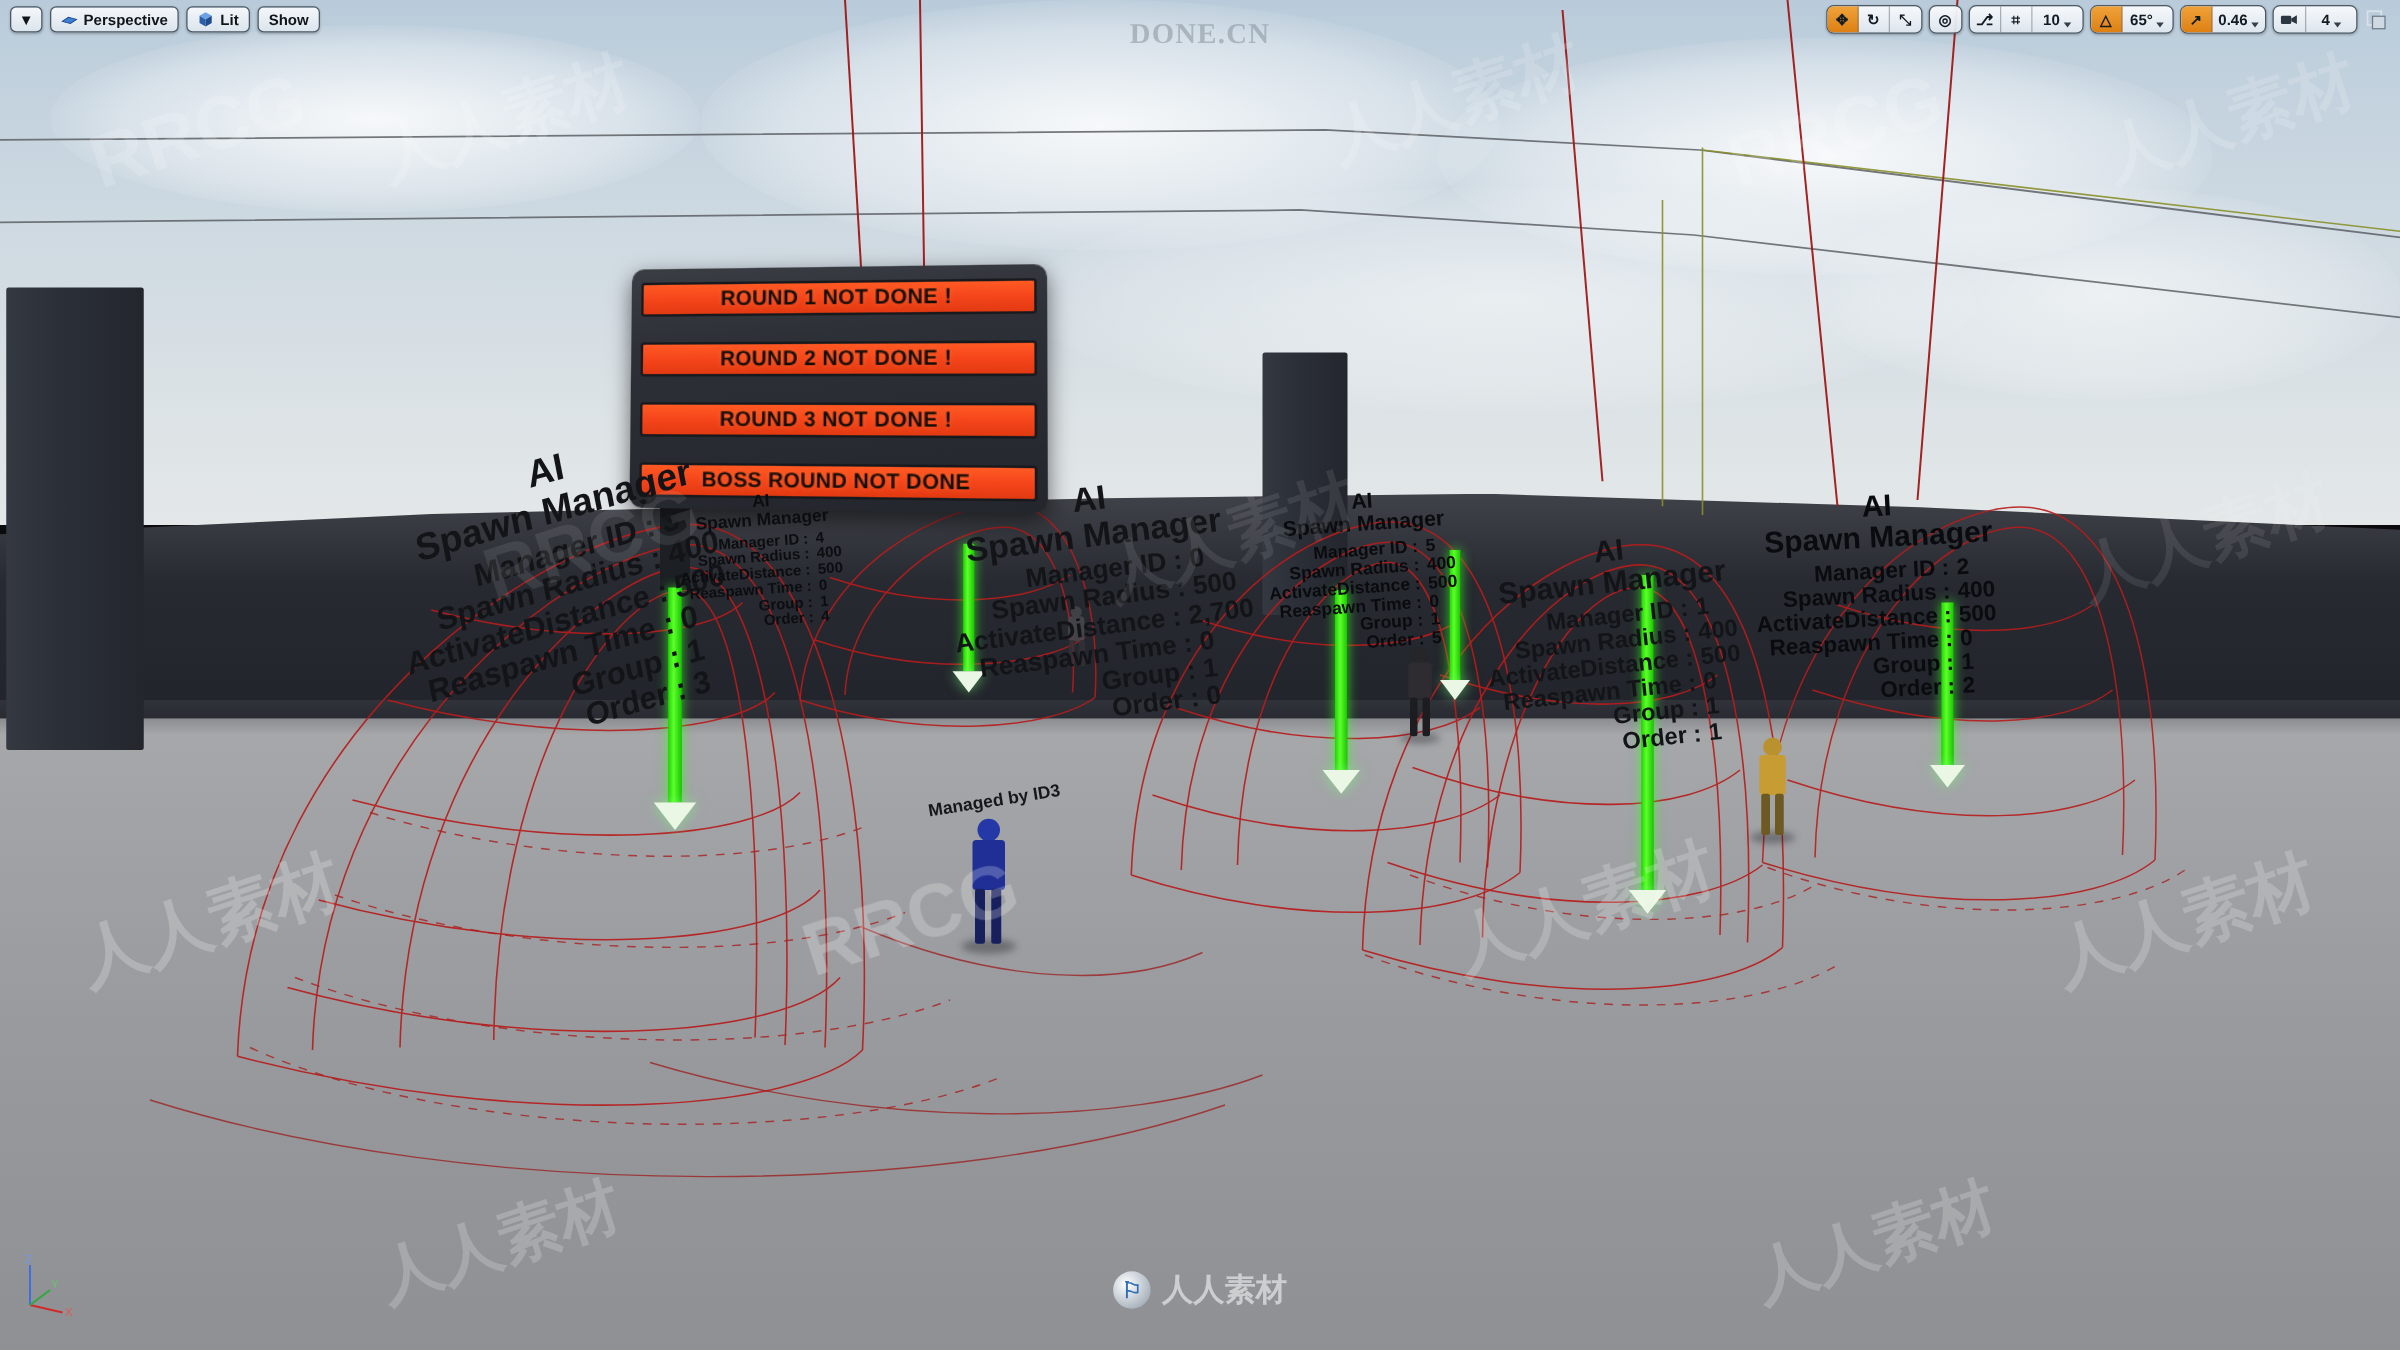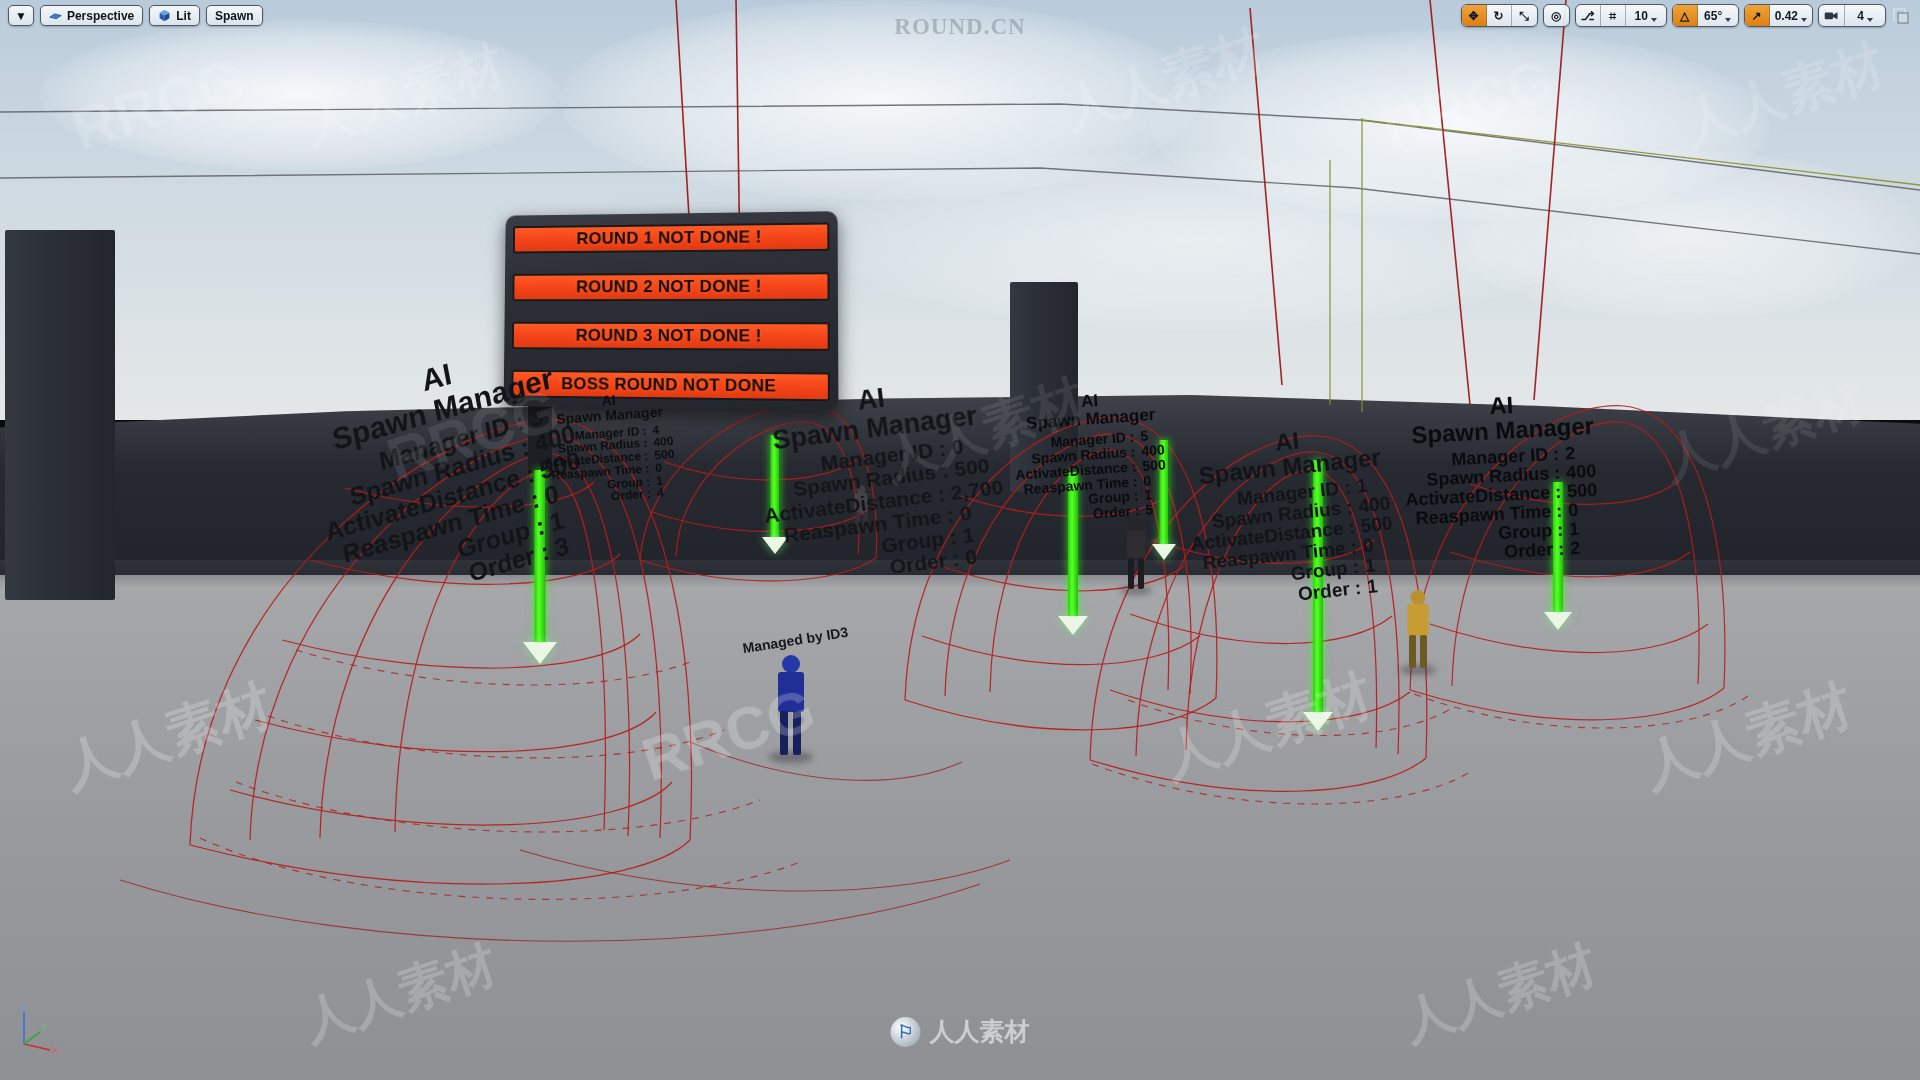--- a/index.html
+++ b/index.html
@@ -656,21 +656,21 @@
           <span class="k">Group :</span>
           <span class="v">1</span>
         </div>
       <div class="row">
           <span class="k">Order :</span>
           <span class="v">2</span>
         </div>
     </div>
   </div>
 
-  <div class="wm-center">ROUND.CN</div>
+  <div class="wm-center">DONE.CN</div>
   <div class="wm" style="left:70px;  top:70px;  font-size:60px; transform:rotate(-18deg);">RRCG</div>
   <div class="wm" style="left:300px; top:60px;  font-size:52px; transform:rotate(-18deg);">人人素材</div>
   <div class="wm" style="left:1060px;top:45px;  font-size:52px; transform:rotate(-18deg);">人人素材</div>
   <div class="wm" style="left:1380px;top:70px;  font-size:60px; transform:rotate(-18deg);">RRCG</div>
   <div class="wm" style="left:1680px;top:60px;  font-size:52px; transform:rotate(-18deg);">人人素材</div>
   <div class="wm dark" style="left:385px; top:400px; font-size:60px; transform:rotate(-18deg);">RRCG</div>
   <div class="wm dark" style="left:880px; top:395px; font-size:52px; transform:rotate(-18deg);">人人素材</div>
   <div class="wm dark" style="left:1660px;top:395px; font-size:52px; transform:rotate(-18deg);">人人素材</div>
   <div class="wm" style="left:640px; top:700px; font-size:60px; transform:rotate(-18deg); color:rgba(255,255,255,0.22);">RRCG</div>
   <div class="wm" style="left:60px;  top:700px; font-size:54px; transform:rotate(-18deg); color:rgba(255,255,255,0.22);">人人素材</div>
@@ -696,21 +696,21 @@
     </div>
     <div class="tb-btn">
       <svg width="13" height="13" viewBox="0 0 16 16">
         <path d="M8 1 L14 4.5 L8 8 L2 4.5 Z" fill="#6aa2e8"></path>
         <path d="M2 4.5 L8 8 L8 15 L2 11.5 Z" fill="#2c5ea8"></path>
         <path d="M14 4.5 L8 8 L8 15 L14 11.5 Z" fill="#1f4a8c"></path>
       </svg>
       <span>Lit</span>
     </div>
     <div class="tb-btn">
-      <span>Spawn</span>
+      <span>Show</span>
     </div>
   </div>
 
   <div class="tb-right">
     <div class="tg-group">
       <div class="tg-item active">
           <span>✥</span>
         </div>
       <div class="tg-item">
           <span>↻</span>
@@ -743,21 +743,21 @@
       <div class="tg-item tg-val">
         <span>65°</span>
         <span class="caret-sm"></span>
       </div>
     </div>
     <div class="tg-group">
       <div class="tg-item active">
           <span>↗</span>
         </div>
       <div class="tg-item tg-val">
-        <span>0.42</span>
+        <span>0.46</span>
         <span class="caret-sm"></span>
       </div>
     </div>
     <div class="tg-group">
       <div class="tg-item">
         <svg width="15" height="11" viewBox="0 0 20 14">
           <rect x="1" y="3" width="11" height="9" rx="1.5" fill="#2b3642"></rect>
           <path d="M12 6 L18 2.5 L18 12 L12 9 Z" fill="#2b3642"></path>
         </svg>
       </div>

